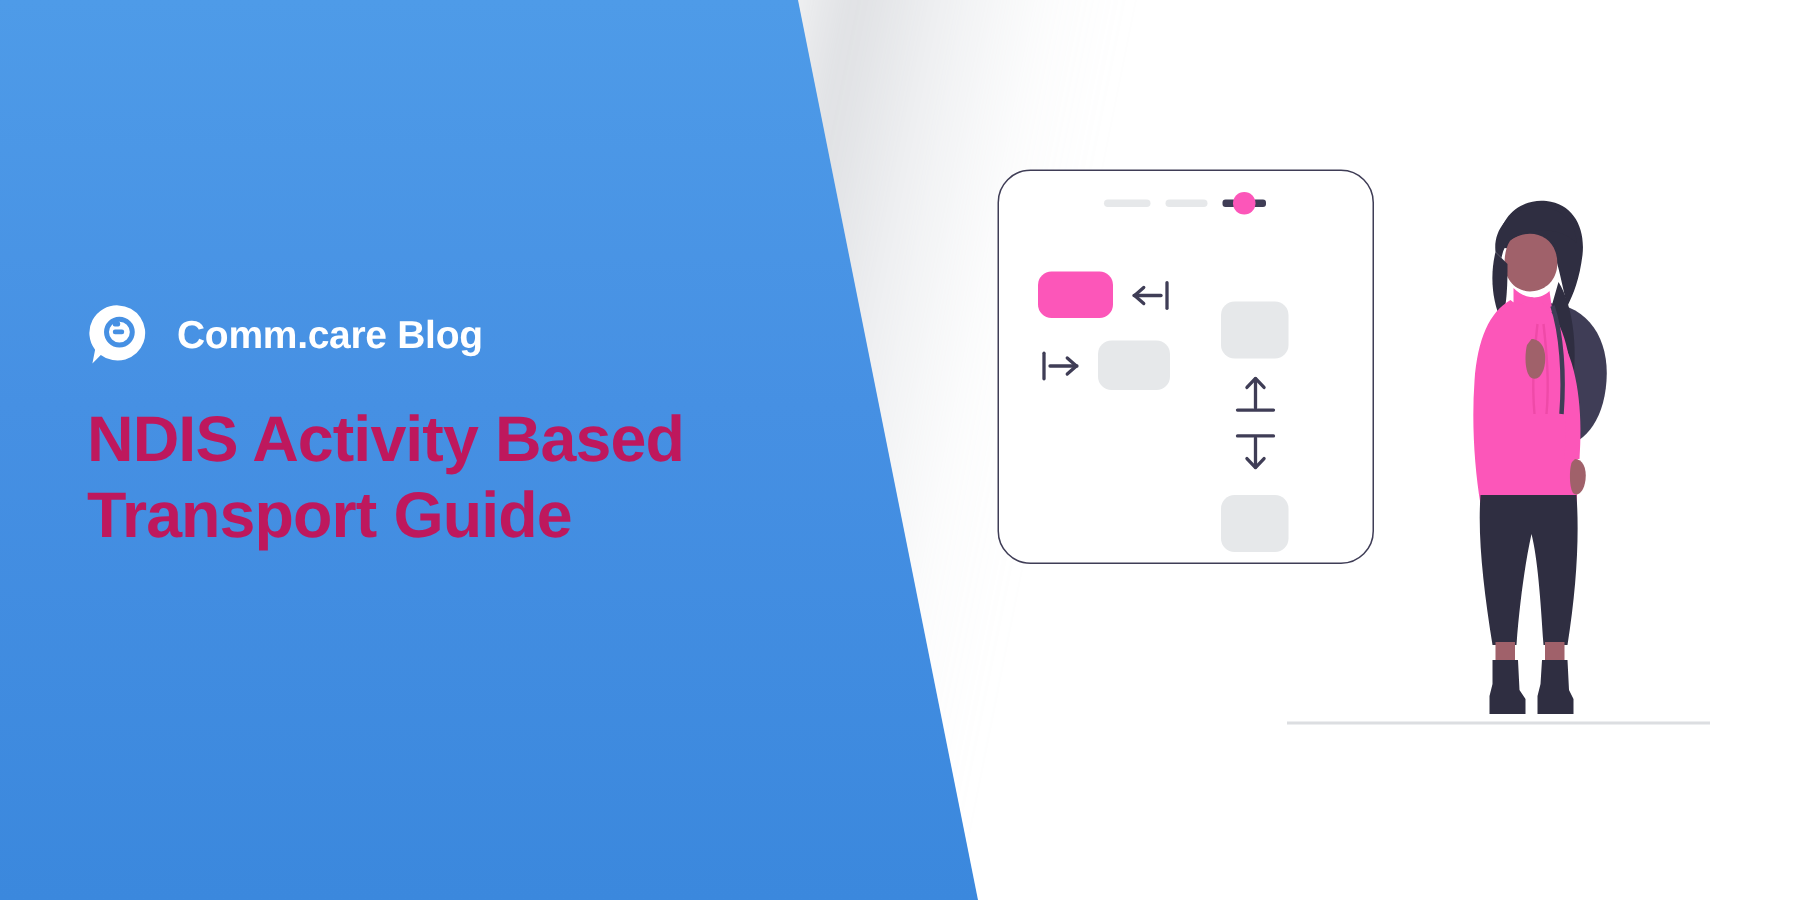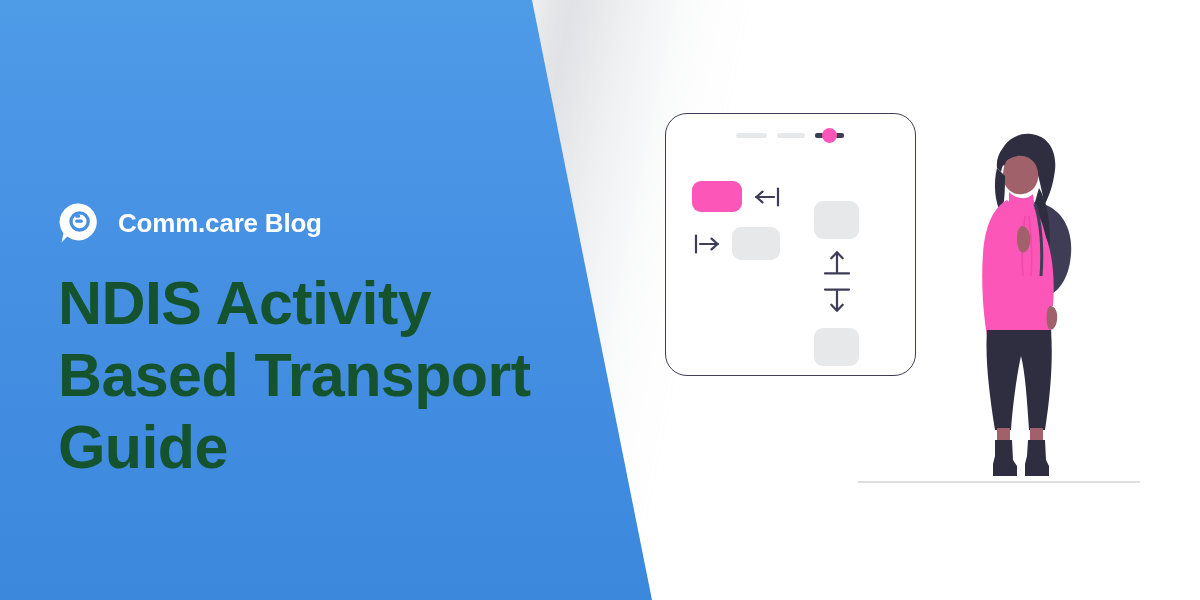--- a/index.html
+++ b/index.html
@@ -63,22 +63,22 @@
     font-weight: bold;
     letter-spacing: -0.2px;
     white-space: nowrap;
   }
 
   
   .headline {
     position: absolute;
     left: 58px; top: 268px;
     width: 520px;
-    color: #14532d;
-    font-size: 61px;
+    color: #be185d;
+    font-size: 43px;
     font-weight: bold;
     line-height: 1.18;
     letter-spacing: -0.6px;
   }
 
   
   .card {
     position: absolute;
     left: 665px; top: 113px;
     width: 251px; height: 263px;

